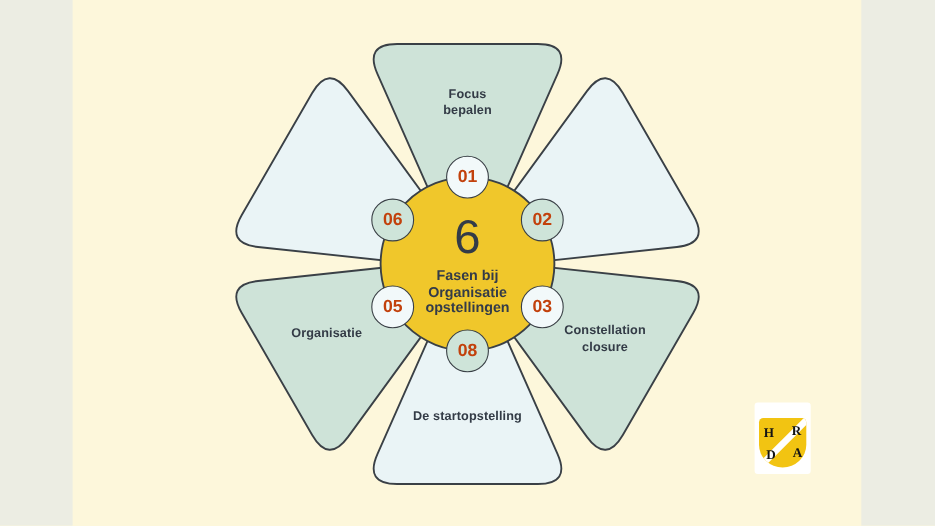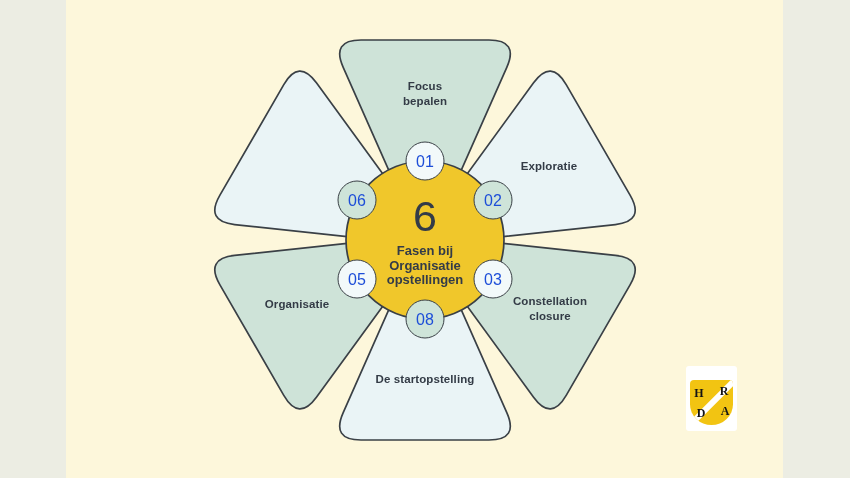--- a/index.html
+++ b/index.html
@@ -34,21 +34,21 @@
     position:absolute;left:425px;top:241px;transform:translate(-50%,-50%);
     width:150px;text-align:center;color:#333B48;z-index:2;
   }
   .center-number{font-size:43px;font-weight:500;line-height:1;}
   .center-title{font-size:13px;font-weight:700;line-height:1.12;margin-top:6px;white-space:pre-line;}
 
   .badge{
     position:absolute;width:39px;height:39px;border-radius:50%;
     border:1.7px solid #3A4046;box-sizing:border-box;
     display:flex;align-items:center;justify-content:center;
-    font-size:16px;font-weight:400;color:#1d4ed8;z-index:4;
+    font-size:16px;font-weight:700;color:#c2410c;z-index:4;
     transform:translate(-50%,-50%);
   }
   .badge-light{background:#F2F9FA;}
   .badge-mint{background:#CEE4D9;}
   .bdg-1{left:425px;top:161px;}
   .bdg-2{left:493px;top:200px;}
   .bdg-3{left:493px;top:279px;}
   .bdg-4{left:425px;top:319px;}
   .bdg-5{left:357px;top:279px;}
   .bdg-6{left:357px;top:200px;}
@@ -100,21 +100,20 @@
 
   <div class="center-text">
     <div class="center-number">6</div>
     <div class="center-title">Fasen bij
 Organisatie
 opstellingen</div>
   </div>
 
   <div class="petal-label lab-1">Focus
 bepalen</div>
-  <div class="petal-label lab-2">Exploratie</div>
   <div class="petal-label lab-3">Constellation
 closure</div>
   <div class="petal-label lab-4">De startopstelling</div>
   <div class="petal-label lab-5">Organisatie</div>
 
   <div class="badge badge-light bdg-1">01</div>
   <div class="badge badge-mint  bdg-2">02</div>
   <div class="badge badge-light bdg-3">03</div>
   <div class="badge badge-mint  bdg-4">08</div>
   <div class="badge badge-light bdg-5">05</div>

